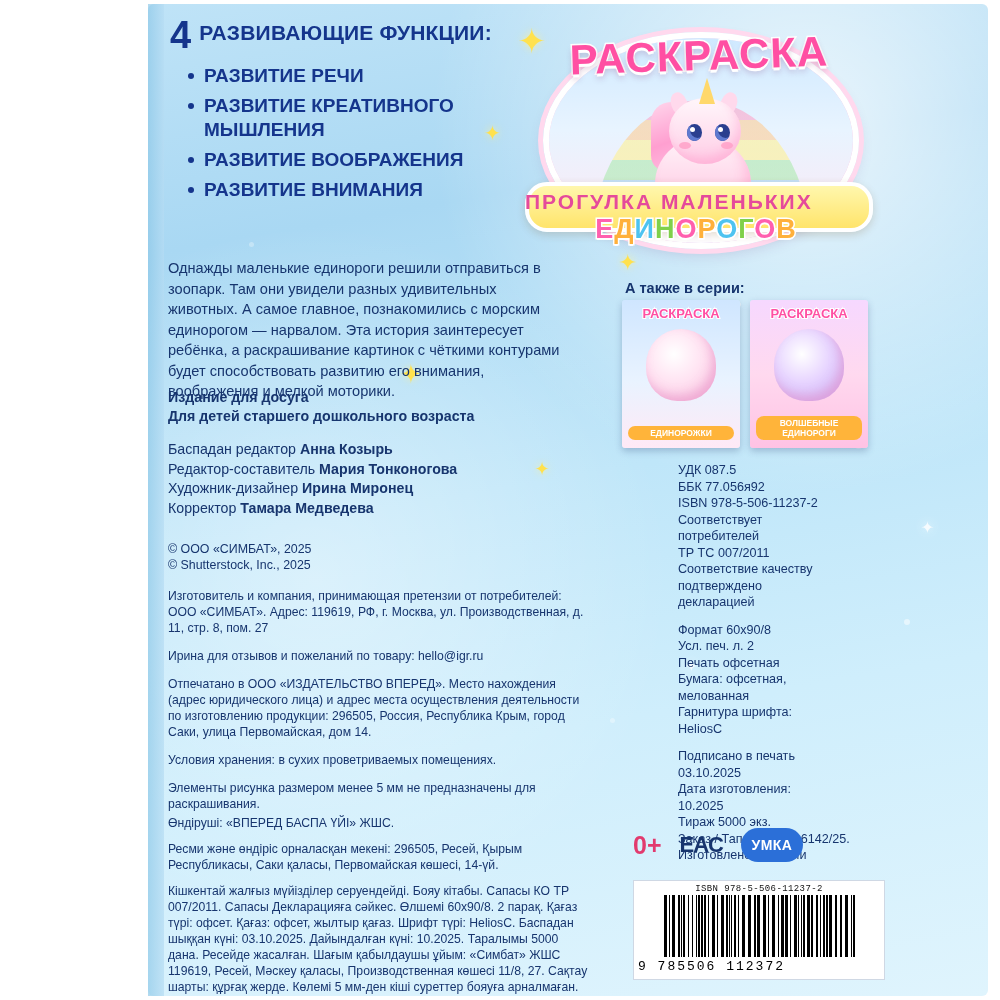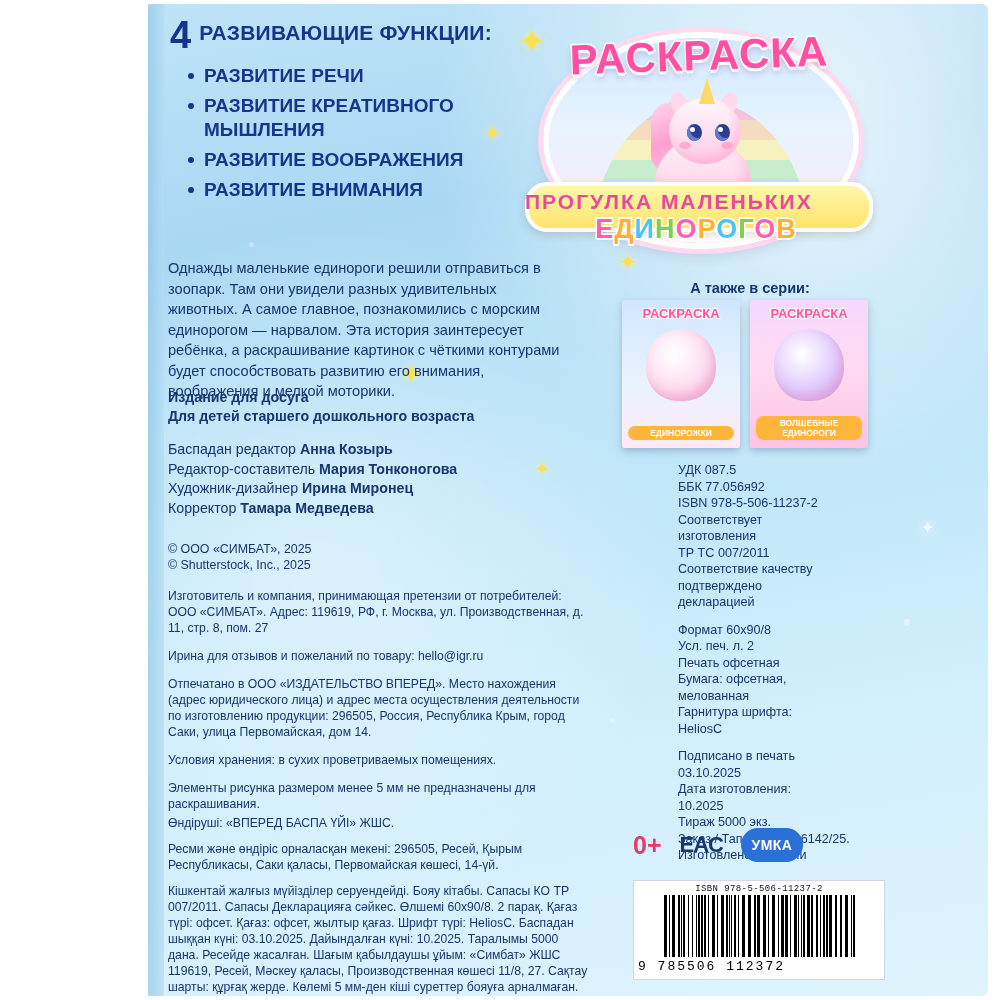--- a/index.html
+++ b/index.html
@@ -353,21 +353,20 @@
     color: #17356e;
   }
   .kaz p { margin: 0 0 10px 0; }
 
   
   .series-title {
     position: absolute;
     left: 625px;
     top: 280px;
     width: 250px;
-    text-align: center;
     font-size: 14.5px;
     font-weight: bold;
     color: #17356e;
   }
   .thumbs {
     position: absolute;
     left: 600px;
     top: 300px;
     width: 290px;
     height: 148px;
@@ -628,21 +627,21 @@
       <div class="thumb-bottom">ВОЛШЕБНЫЕ ЕДИНОРОГИ</div>
     </div>
   </div>
 
   <div class="specs">
     <p>
       <span>УДК 087.5</span><br>
       <span>ББК 77.056я92</span><br>
       <span>ISBN 978-5-506-11237-2</span><br>
       <span>Соответствует</span><br>
-      <span>изготовления</span><br>
+      <span>потребителей</span><br>
       <span>ТР ТС 007/2011</span><br>
       <span>Соответствие качеству</span><br>
       <span>подтверждено</span><br>
       <span>декларацией</span>
     </p>
     <p>
       <span>Формат 60х90/8</span><br>
       <span>Усл. печ. л. 2</span><br>
       <span>Печать офсетная</span><br>
       <span>Бумага: офсетная,</span><br>

